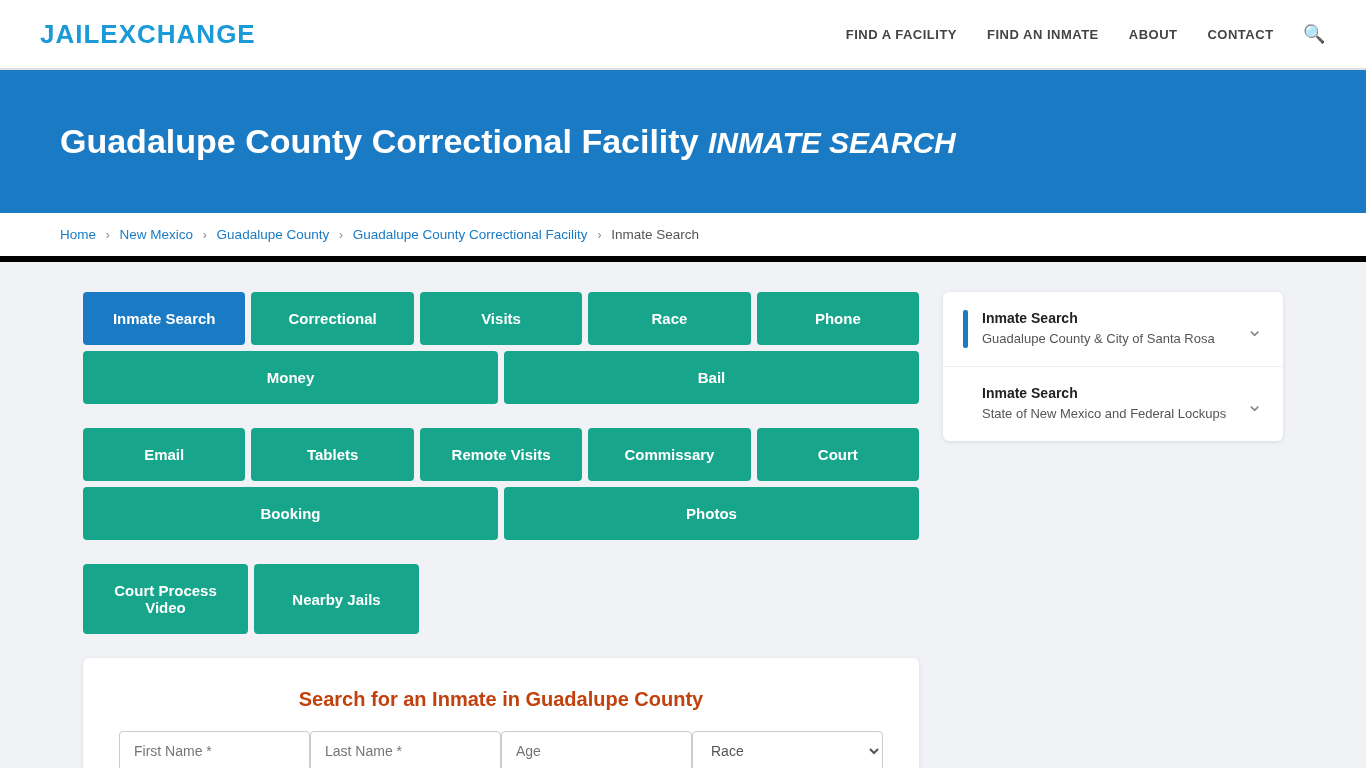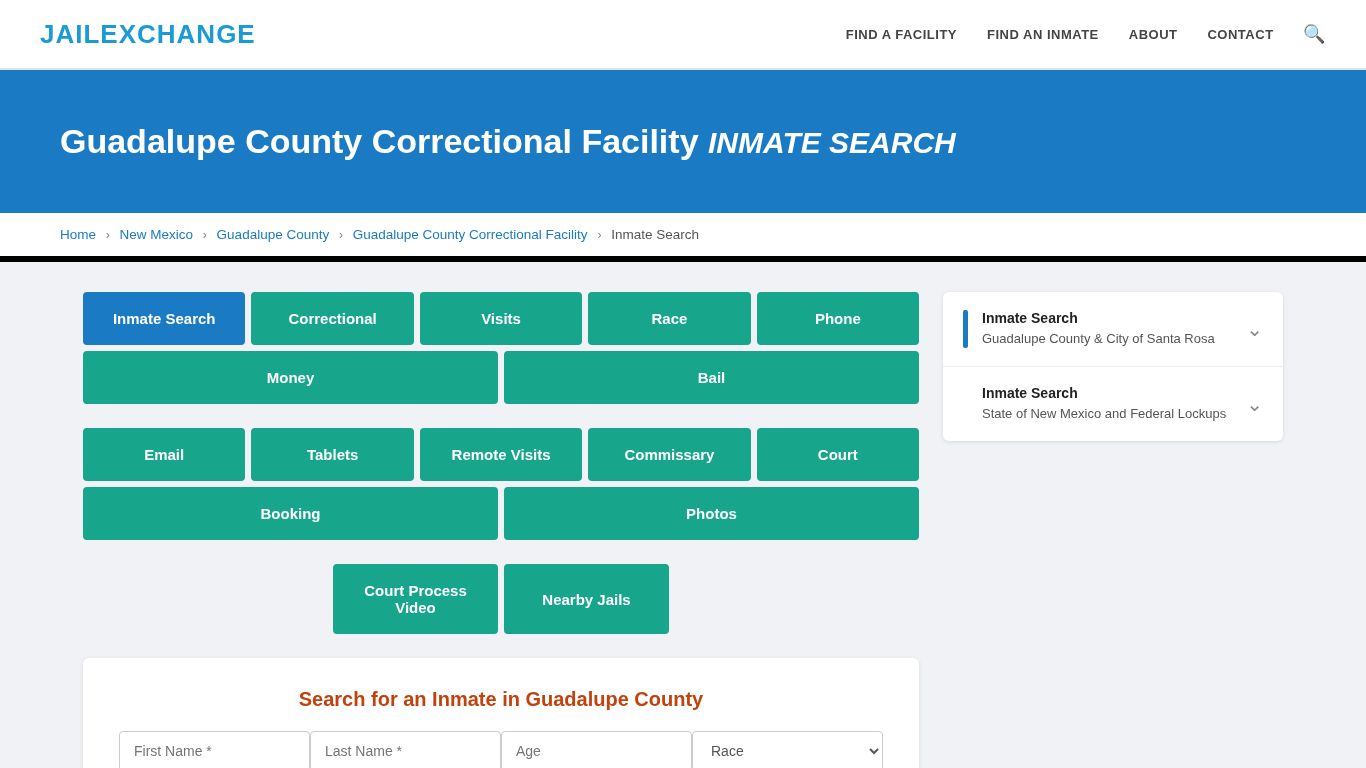--- a/index.html
+++ b/index.html
@@ -122,21 +122,20 @@
       text-align: center;
       transition: background 0.2s;
     }
     .nav-btn.active {
       background: #1a7bc4;
     }
 
     
     .nav-row-3 {
       display: flex;
-      justify-content: center;
       gap: 6px;
       margin-bottom: 24px;
     }
     .nav-row-3 .nav-btn {
       min-width: 155px;
       flex: none;
       width: 165px;
     }
 
     

